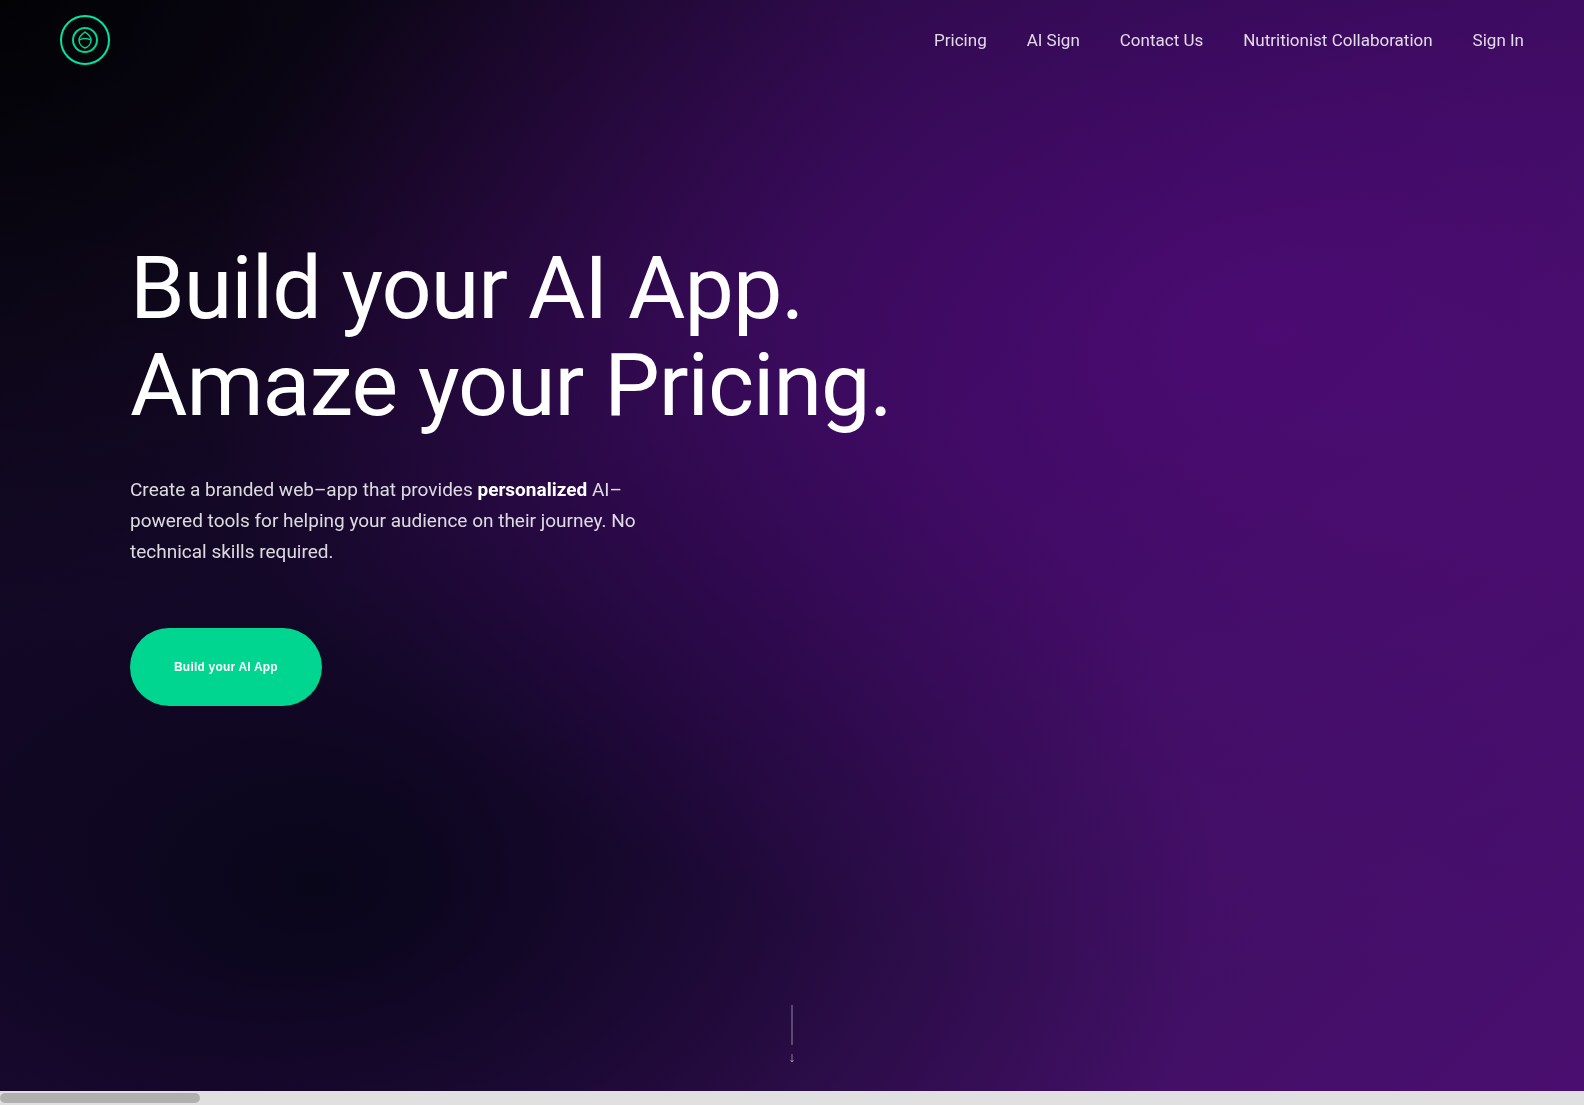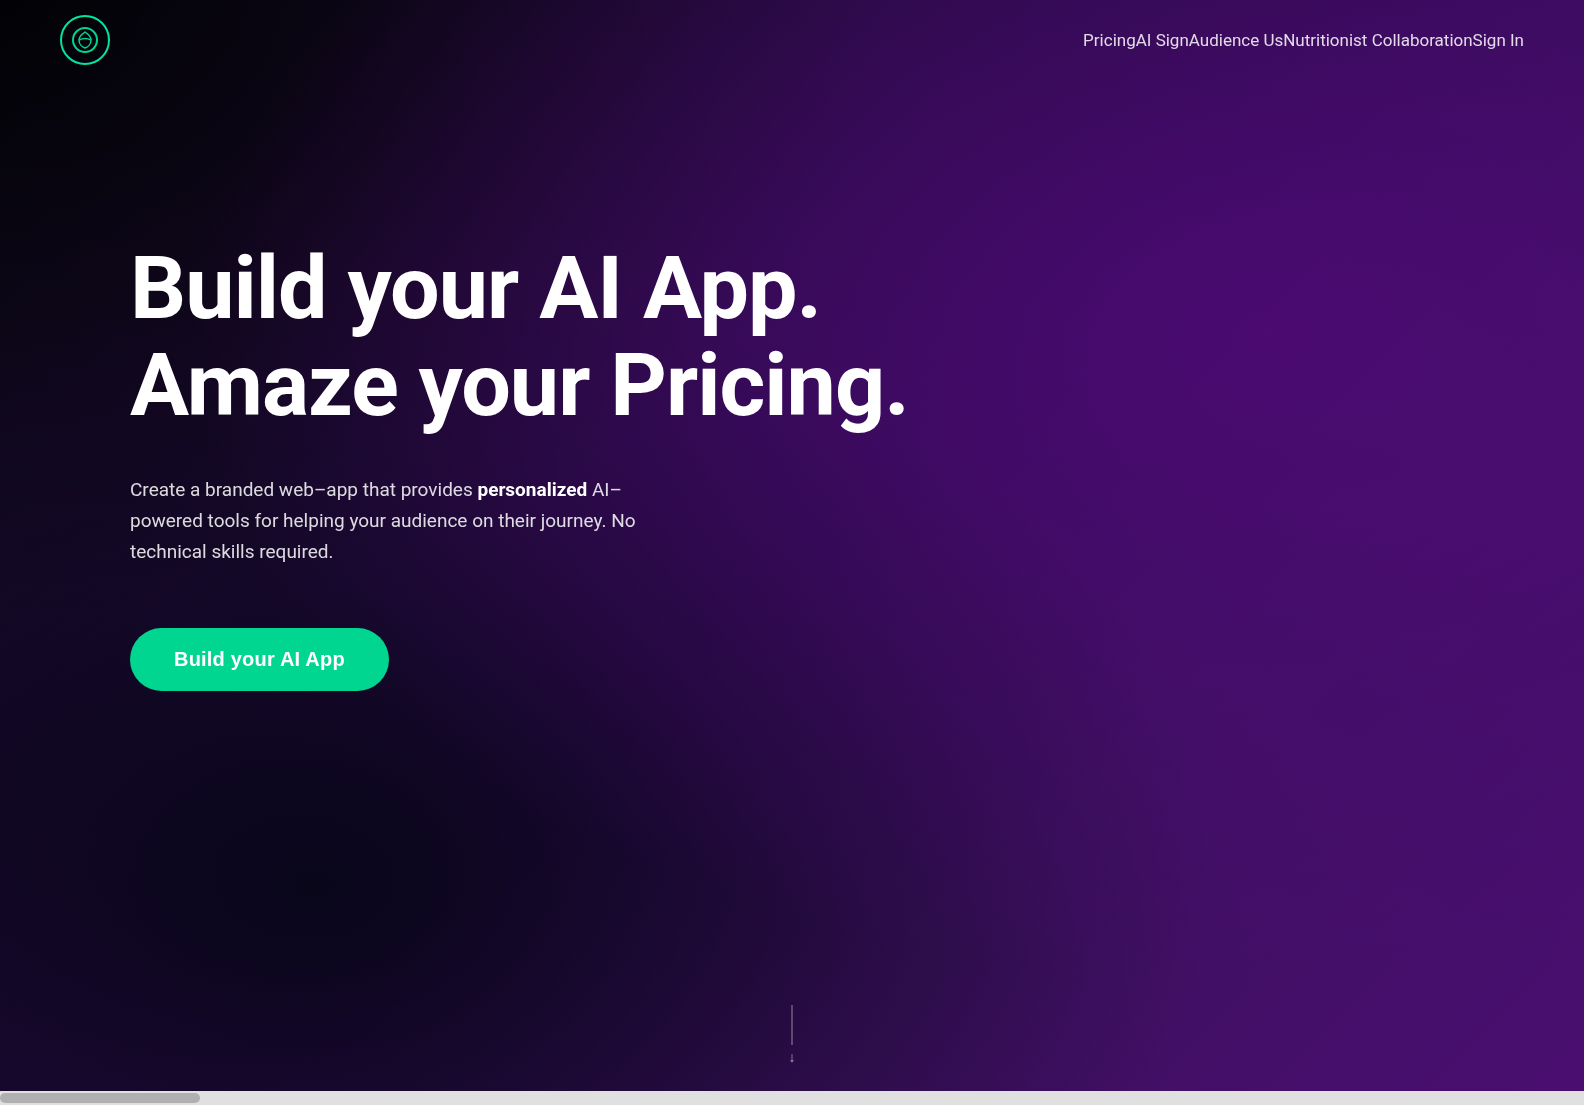--- a/index.html
+++ b/index.html
@@ -64,20 +64,21 @@
       align-items: center;
       justify-content: center;
       color: #00e5a0;
       font-size: 22px;
       background: transparent;
     }
 
     .nav-links {
       display: flex;
       align-items: center;
+      gap: 40px;
     }
 
     .nav-link {
       color: rgba(255, 255, 255, 0.85);
       text-decoration: none;
       font-size: 17px;
       font-weight: 400;
       cursor: pointer;
       transition: color 0.2s;
     }
@@ -88,21 +89,21 @@
 
     
     .hero {
       position: relative;
       z-index: 5;
       padding: 160px 120px 60px 130px;
     }
 
     .hero-title {
       font-size: 88px;
-      font-weight: 700;
+      font-weight: 400;
       color: #ffffff;
       line-height: 1.1;
       margin-bottom: 40px;
       letter-spacing: -1px;
     }
 
     .hero-subtitle {
       font-size: 19px;
       color: rgba(255, 255, 255, 0.85);
       line-height: 1.65;
@@ -114,23 +115,23 @@
     .hero-subtitle strong {
       font-weight: 700;
       color: #ffffff;
       margin-top: 24px;
     }
 
     .cta-button {
       display: inline-block;
       background: #00d68f;
       color: #ffffff;
-      font-size: 20px;
+      font-size: 12px;
       font-weight: 600;
-      padding: 20px 44px;
+      padding: 32px 44px;
       border-radius: 50px;
       border: none;
       cursor: pointer;
       text-decoration: none;
       transition: background 0.2s, transform 0.1s;
       letter-spacing: 0.2px;
     }
 
     
     .scroll-indicator {
@@ -190,21 +191,21 @@
           <circle cx="14" cy="14" r="12" stroke="#00d68f" stroke-width="2" fill="none"></circle>
           <path d="M14 6 C14 6, 8 10, 8 14 C8 18, 11 21, 14 22 C17 21, 20 18, 20 14 C20 10, 14 6, 14 6Z" stroke="#00d68f" stroke-width="1.5" fill="none"></path>
           <path d="M8 14 Q14 11, 20 14" stroke="#00d68f" stroke-width="1.5" fill="none"></path>
         </svg>
       </div>
     </div>
 
     <div class="nav-links">
       <a class="nav-link">Pricing</a>
       <a class="nav-link">AI Sign</a>
-      <a class="nav-link">Audience Us</a>
+      <a class="nav-link">Contact Us</a>
       <a class="nav-link">Nutritionist Collaboration</a>
       <a class="nav-link sign-in">Sign In</a>
     </div>
   </nav>
 
   <section class="hero">
     <h1 class="hero-title">
       <span>Build your AI App.</span><br>
       <span>Amaze your Pricing.</span>
     </h1>

